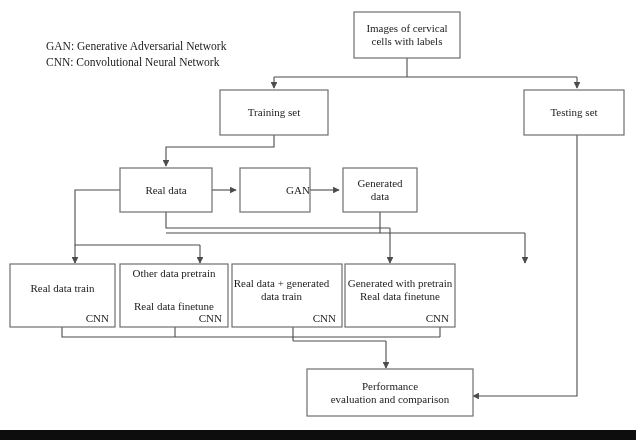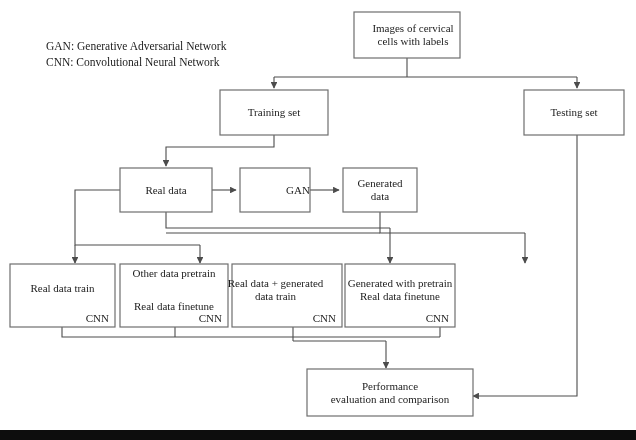--- a/index.html
+++ b/index.html
@@ -92,21 +92,21 @@
     <rect class="boxrect" x="232" y="264" width="110" height="63"></rect>
     <rect class="boxrect" x="345" y="264" width="110" height="63"></rect>
     <rect class="boxrect" x="307" y="369" width="166" height="47"></rect>
   </svg>
 
   <div id="legend">
     <span class="lgrow">GAN:  Generative Adversarial Network</span>
     <span class="lgrow">CNN: Convolutional Neural Network</span>
   </div>
 
-  <div class="nodelabel" style="left:354px;top:12px;width:106px;height:46px;margin-left:6px;">
+  <div class="nodelabel" style="left:354px;top:12px;width:106px;height:46px;">
     <span>Images of cervical</span>
     <span>cells with labels</span>
   </div>
 
   <div class="nodelabel" style="left:220px;top:90px;width:108px;height:45px;">
     <span>Training set</span>
   </div>
 
   <div class="nodelabel" style="left:524px;top:90px;width:100px;height:45px;">
     <span>Testing set</span>
@@ -133,21 +133,21 @@
   </div>
 
   <div class="nodelabel" style="left:120px;top:258px;width:108px;height:63px;gap:20px;">
     <span>Other data pretrain</span>
     <span>Real data finetune</span>
   </div>
   <div style="position:absolute;left:120px;top:264px;width:108px;height:63px;">
     <span class="cnntag">CNN</span>
   </div>
 
-  <div class="nodelabel" style="left:232px;top:258px;width:87px;height:63px;">
+  <div class="nodelabel" style="left:232px;top:258px;width:87px;height:63px;padding-left:6px;">
     <span>Real data + generated</span>
     <span>data train</span>
   </div>
   <div style="position:absolute;left:232px;top:264px;width:110px;height:63px;">
     <span class="cnntag">CNN</span>
   </div>
 
   <div class="nodelabel" style="left:345px;top:258px;width:110px;height:63px;">
     <span>Generated with pretrain</span>
     <span>Real data finetune</span>

